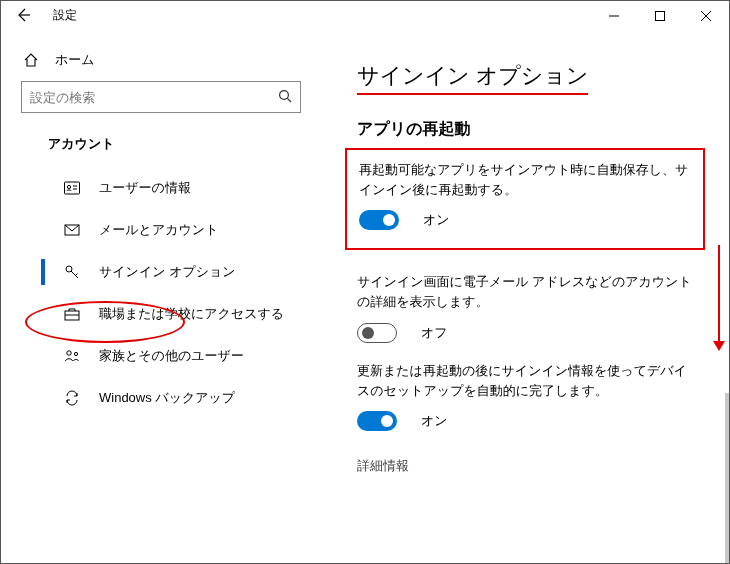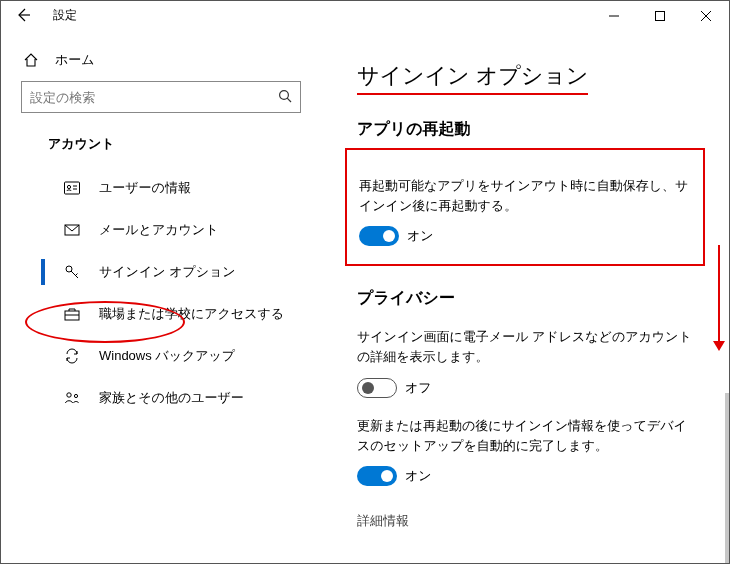--- a/index.html
+++ b/index.html
@@ -23,23 +23,23 @@
   .section-label { font-weight: 600; font-size: 13px; padding: 6px 0 8px 22px; margin-left: 25px; }
   .nav { margin-top: 6px; padding-left: 40px; }
   .nav-item { display: flex; align-items: center; gap: 18px; padding: 12px 0 12px 22px; cursor: pointer; position: relative; }
   .nav-item.active::before { content: ""; position: absolute; left: 0; top: 8px; bottom: 8px; width: 4px; background: #0a5ec0; }
   .nav-icon { width: 18px; height: 18px; display: flex; align-items: center; justify-content: center; }
   .nav-label { font-size: 13px; }
   .ellipse { position: absolute; left: 24px; top: 300px; width: 160px; height: 42px; border: 2px solid #e10000; border-radius: 50%; pointer-events: none; }
   .content { flex: 1; padding: 28px 36px 10px 36px; overflow: hidden; position: relative; }
   .h1 { font-size: 22px; font-weight: 400; border-bottom: 2px solid #e10000; display: inline-block; padding-bottom: 2px; margin-bottom: 24px; }
   .h2 { font-size: 16px; font-weight: 600; margin-bottom: 8px; }
-  .redbox { border: 2px solid #e10000; padding: 26px 12px 12px 12px; margin-bottom: 22px; margin-left: -12px; margin-right: -12px; }
+  .redbox { border: 2px solid #e10000; padding: 10px 12px 12px 12px; margin-bottom: 22px; margin-left: -12px; margin-right: -12px; }
   .desc { font-size: 13px; line-height: 1.55; margin-bottom: 10px; }
-  .toggle-row { display: flex; align-items: center; gap: 8px; margin-bottom: 6px; }
+  .toggle-row { display: flex; align-items: center; gap: 24px; margin-bottom: 6px; }
   .toggle { width: 40px; height: 20px; border-radius: 10px; position: relative; cursor: pointer; }
   .toggle.on { background: #0078d4; }
   .toggle.off { background: #fff; border: 1px solid #555; }
   .toggle .knob { position: absolute; width: 12px; height: 12px; border-radius: 50%; top: 50%; transform: translateY(-50%); }
   .toggle.on .knob { background: #fff; right: 4px; }
   .toggle.off .knob { background: #555; left: 4px; }
   .toggle-label { font-size: 13px; }
   .section { margin-bottom: 18px; }
   .link { color: #404040; font-size: 13px; cursor: pointer; margin-top: 8px; display: inline-block; }
   .scroll-indicator { position: absolute; right: 4px; top: 50%; transform: translateY(-50%); display: flex; flex-direction: column; align-items: center; pointer-events: none; }
@@ -150,39 +150,39 @@
                 <path d="M6 6 V4 H12 V6" stroke="#000" stroke-width="1" fill="none"></path>
                 <line x1="2" y1="10" x2="16" y2="10" stroke="#000" stroke-width="1"></line>
               </svg>
           </span>
           <span class="nav-label">職場または学校にアクセスする</span>
         </div>
 
         <div class="nav-item">
           <span class="nav-icon">
             <svg width="18" height="18" viewBox="0 0 18 18">
+                <circle cx="6" cy="6" r="2.2" stroke="#000" stroke-width="1" fill="none"></circle>
+                <path d="M2.5 14 C3 11 9 11 9.5 14" stroke="#000" stroke-width="1" fill="none"></path>
+                <circle cx="13" cy="7" r="1.6" stroke="#000" stroke-width="1" fill="none"></circle>
+                <path d="M10.5 14 C11 12 15 12 15.5 14" stroke="#000" stroke-width="1" fill="none"></path>
+              </svg>
+          </span>
+          <span class="nav-label">家族とその他のユーザー</span>
+        </div>
+
+        <div class="nav-item">
+          <span class="nav-icon">
+            <svg width="18" height="18" viewBox="0 0 18 18">
                 <path d="M4 7 A5 5 0 0 1 14 7" stroke="#000" stroke-width="1" fill="none"></path>
                 <path d="M14 11 A5 5 0 0 1 4 11" stroke="#000" stroke-width="1" fill="none"></path>
                 <path d="M14 4 L14 7 L11 7" stroke="#000" stroke-width="1" fill="none"></path>
                 <path d="M4 14 L4 11 L7 11" stroke="#000" stroke-width="1" fill="none"></path>
               </svg>
           </span>
           <span class="nav-label">Windows バックアップ</span>
-        </div>
-
-        <div class="nav-item">
-          <span class="nav-icon">
-            <svg width="18" height="18" viewBox="0 0 18 18">
-                <circle cx="6" cy="6" r="2.2" stroke="#000" stroke-width="1" fill="none"></circle>
-                <path d="M2.5 14 C3 11 9 11 9.5 14" stroke="#000" stroke-width="1" fill="none"></path>
-                <circle cx="13" cy="7" r="1.6" stroke="#000" stroke-width="1" fill="none"></circle>
-                <path d="M10.5 14 C11 12 15 12 15.5 14" stroke="#000" stroke-width="1" fill="none"></path>
-              </svg>
-          </span>
-          <span class="nav-label">家族とその他のユーザー</span>
         </div>
       </div>
 
       <div class="ellipse"></div>
     </div>
 
     <div class="content">
       <div><span class="h1">サインイン オプション</span></div>
 
       <div class="h2">アプリの再起動</div>
@@ -190,23 +190,20 @@
       <div class="redbox">
         <div class="desc">再起動可能なアプリをサインアウト時に自動保存し、サインイン後に再起動する。</div>
         <div class="toggle-row">
           <div class="toggle on">
               <div class="knob"></div>
             </div>
           <span class="toggle-label">オン</span>
         </div>
       </div>
 
-      <div class="section">
-        <div class="h2">プライバシー</div>
-      </div>
 
       <div class="section">
         <div class="desc">サインイン画面に電子メール アドレスなどのアカウントの詳細を表示します。</div>
         <div class="toggle-row">
           <div class="toggle off">
               <div class="knob"></div>
             </div>
           <span class="toggle-label">オフ</span>
         </div>
       </div>

